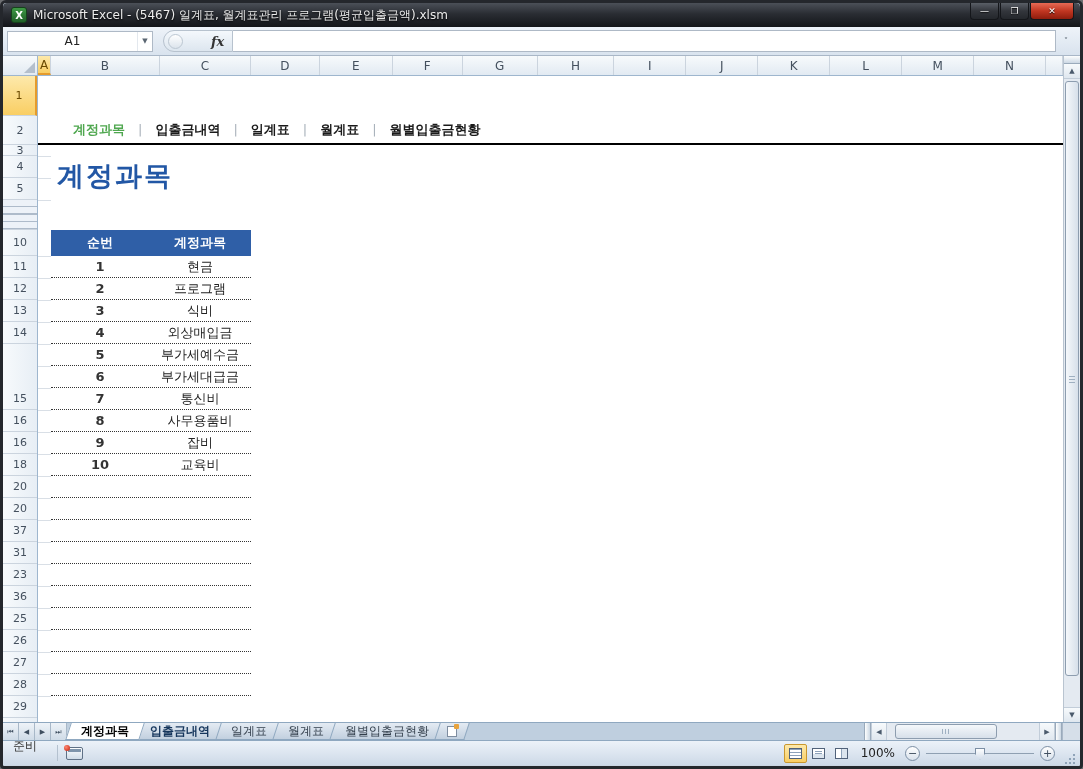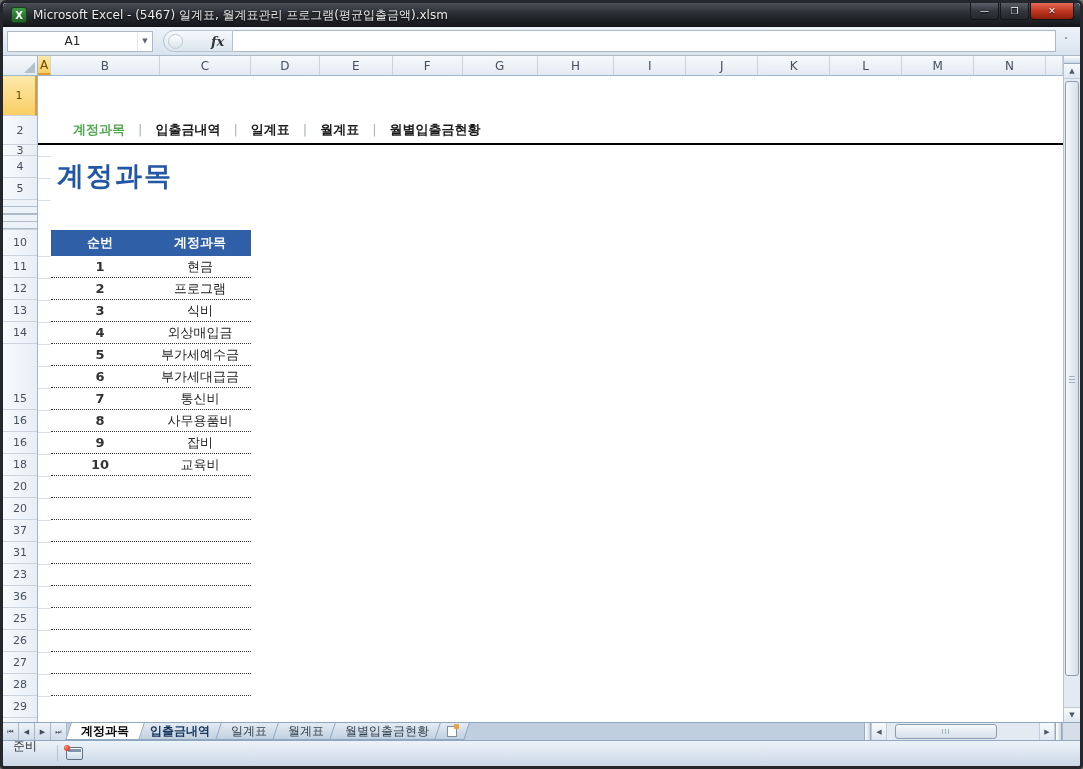--- a/index.html
+++ b/index.html
@@ -390,14 +390,33 @@
       <div class="harrow">▶</div>
       <div class="hsplit"></div>
     </div>
     <div class="hcorner"></div>
   </div>
 
   <div class="status">
     <div class="st-mode">준비</div>
     <div class="st-div"></div>
     <div class="macro-ic"></div>
+    <div class="st-right">
+      <div class="viewbtn active">
+          <div class="vb-ic grid"></div>
+        </div>
+      <div class="viewbtn">
+          <div class="vb-ic layout"></div>
+        </div>
+      <div class="viewbtn">
+          <div class="vb-ic pbreak"></div>
+        </div>
+      <div class="zoomlabel">100%</div>
+      <div class="zbtn">−</div>
+      <div class="ztrack">
+        <div class="ztick"></div>
+        <div class="zthumb"></div>
+      </div>
+      <div class="zbtn">+</div>
+      <div class="grip"></div>
+    </div>
   </div>
 </div>
 
 </body></html>

